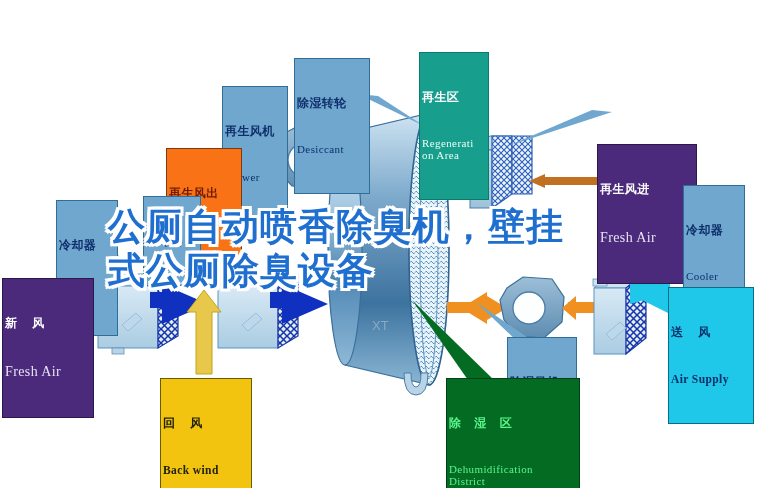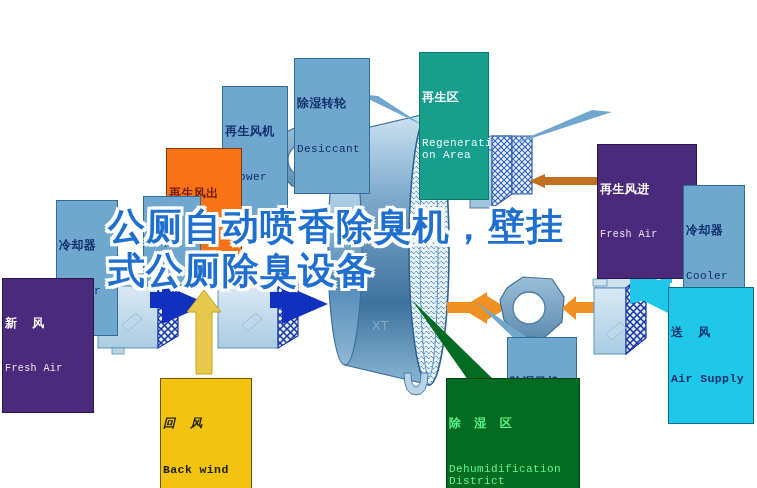--- a/index.html
+++ b/index.html
@@ -5,45 +5,45 @@
   html,body{margin:0;padding:0;background:#ffffff;}
   body{width:757px;height:488px;overflow:hidden;
        font-family:"Liberation Sans","DejaVu Sans",sans-serif;}
   #stage{position:relative;width:757px;height:488px;background:#fff;overflow:hidden;}
   #art{position:absolute;left:0;top:0;width:757px;height:488px;}
 
   
   .lbl{position:absolute;box-sizing:border-box;text-align:left;
        line-height:1.08;letter-spacing:.4px;white-space:pre;}
   .lbl .cn{display:block;font-weight:700;}
-  .lbl .en{display:block;font-family:Liberation Mono, monospace;}
+  .lbl .en{display:block;font-family:Liberation Serif, serif;}
 
   
   .lbl.blue{background:#6fa7cf;border:1px solid #2e6e99;color:#10306e;}
   .lbl.blue .cn{font-size:12px;color:#0f2f6b;}
   .lbl.blue .en{font-size:11px;color:#0f2f6b;}
 
   
   .lbl.teal{background:#179e8c;border:1px solid #0c7a6c;color:#eafffb;}
   .lbl.teal .cn{font-size:12px;color:#ffffff;}
   .lbl.teal .en{font-size:11px;color:#eafffb;}
 
   
   .lbl.orange{background:#f97316;border:1px solid #7a3a12;}
   .lbl.orange .cn{font-size:12px;color:#6d1b08;}
   .lbl.orange .en{font-size:11.5px;color:#6d1b08;font-weight:700;}
 
   
   .lbl.purple{background:#4b2a7b;border:1px solid #2c184a;}
   .lbl.purple .cn{font-size:12px;color:#ffffff;}
-  .lbl.purple .en{font-size:10px;color:#e8e3f5;}
+  .lbl.purple .en{font-size:14px;color:#e8e3f5;}
 
   
   .lbl.yellow{background:#f2c410;border:1px solid #6b5a05;}
-  .lbl.yellow .cn{font-size:12px;color:#20220a;font-style:italic;}
+  .lbl.yellow .cn{font-size:12px;color:#20220a;}
   .lbl.yellow .en{font-size:11.5px;color:#20220a;font-weight:700;}
 
   
   .lbl.cyan{background:#1fc8e8;border:1px solid #0a6d86;}
   .lbl.cyan .cn{font-size:12px;color:#0b2f6b;}
   .lbl.cyan .en{font-size:11.5px;color:#0b2f6b;font-weight:700;}
 
   
   .lbl.green{background:#046b22;border:1px solid #024115;}
   .lbl.green .cn{font-size:12px;color:#5bf58e;letter-spacing:5px;}

